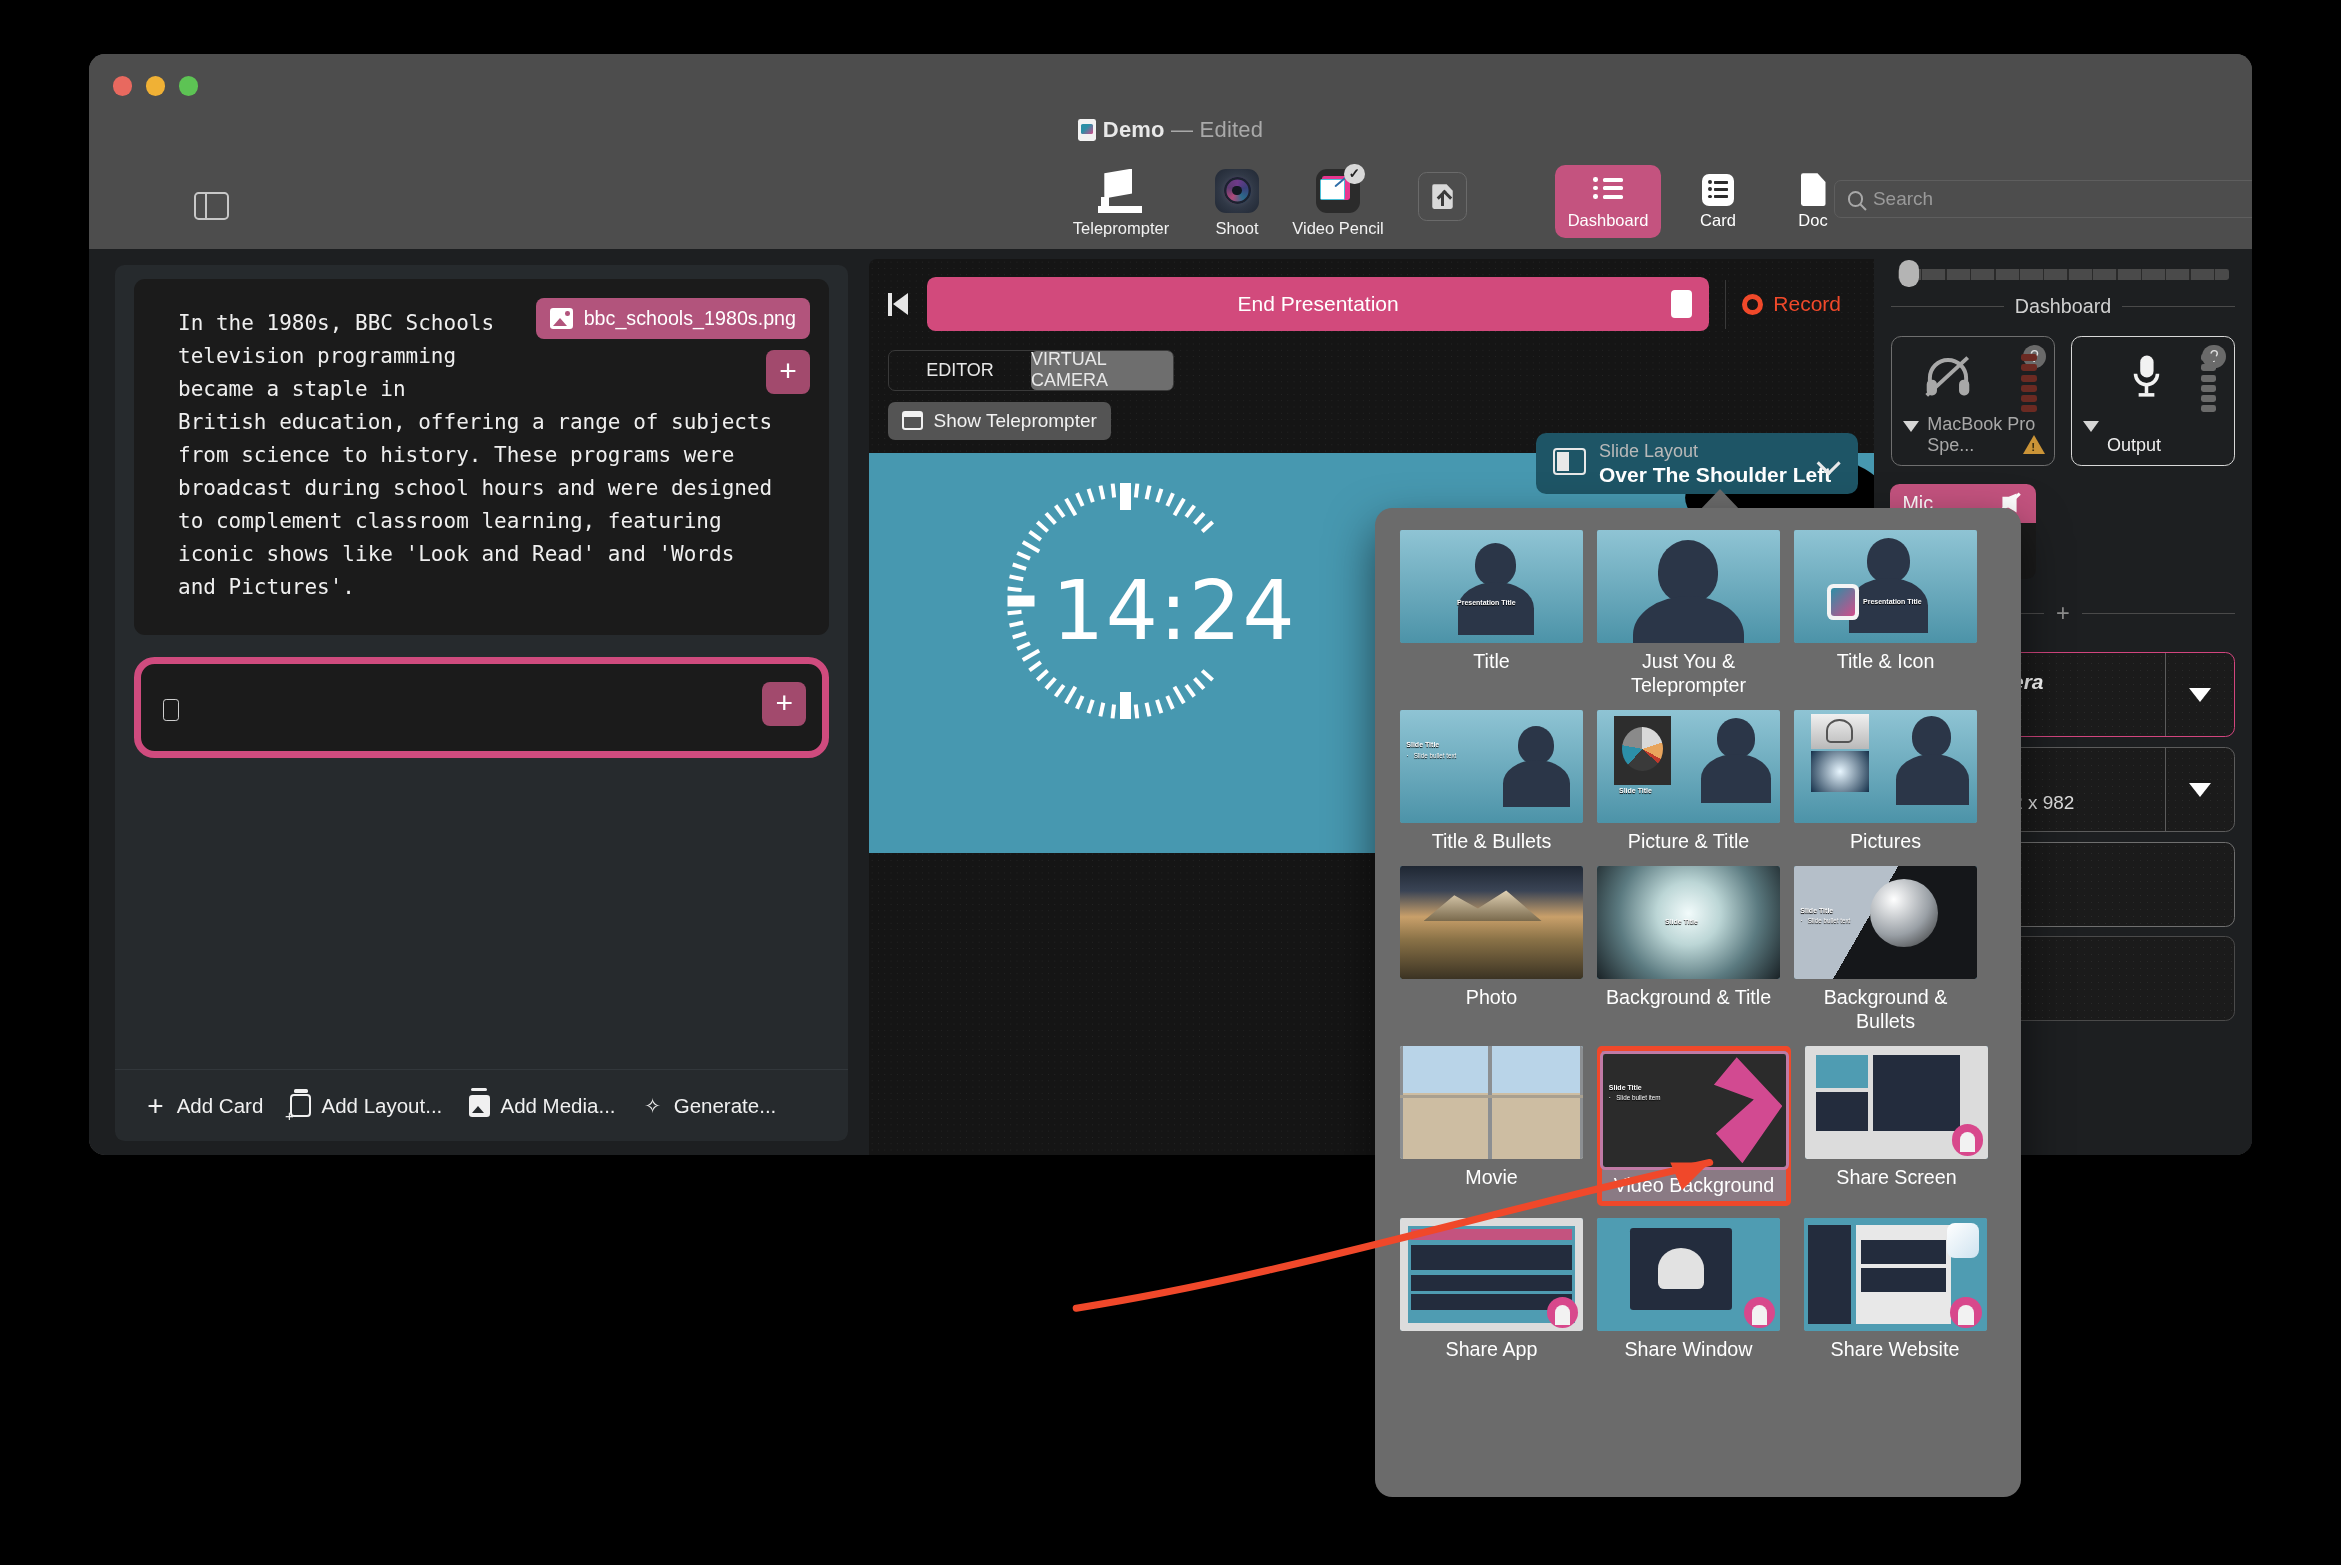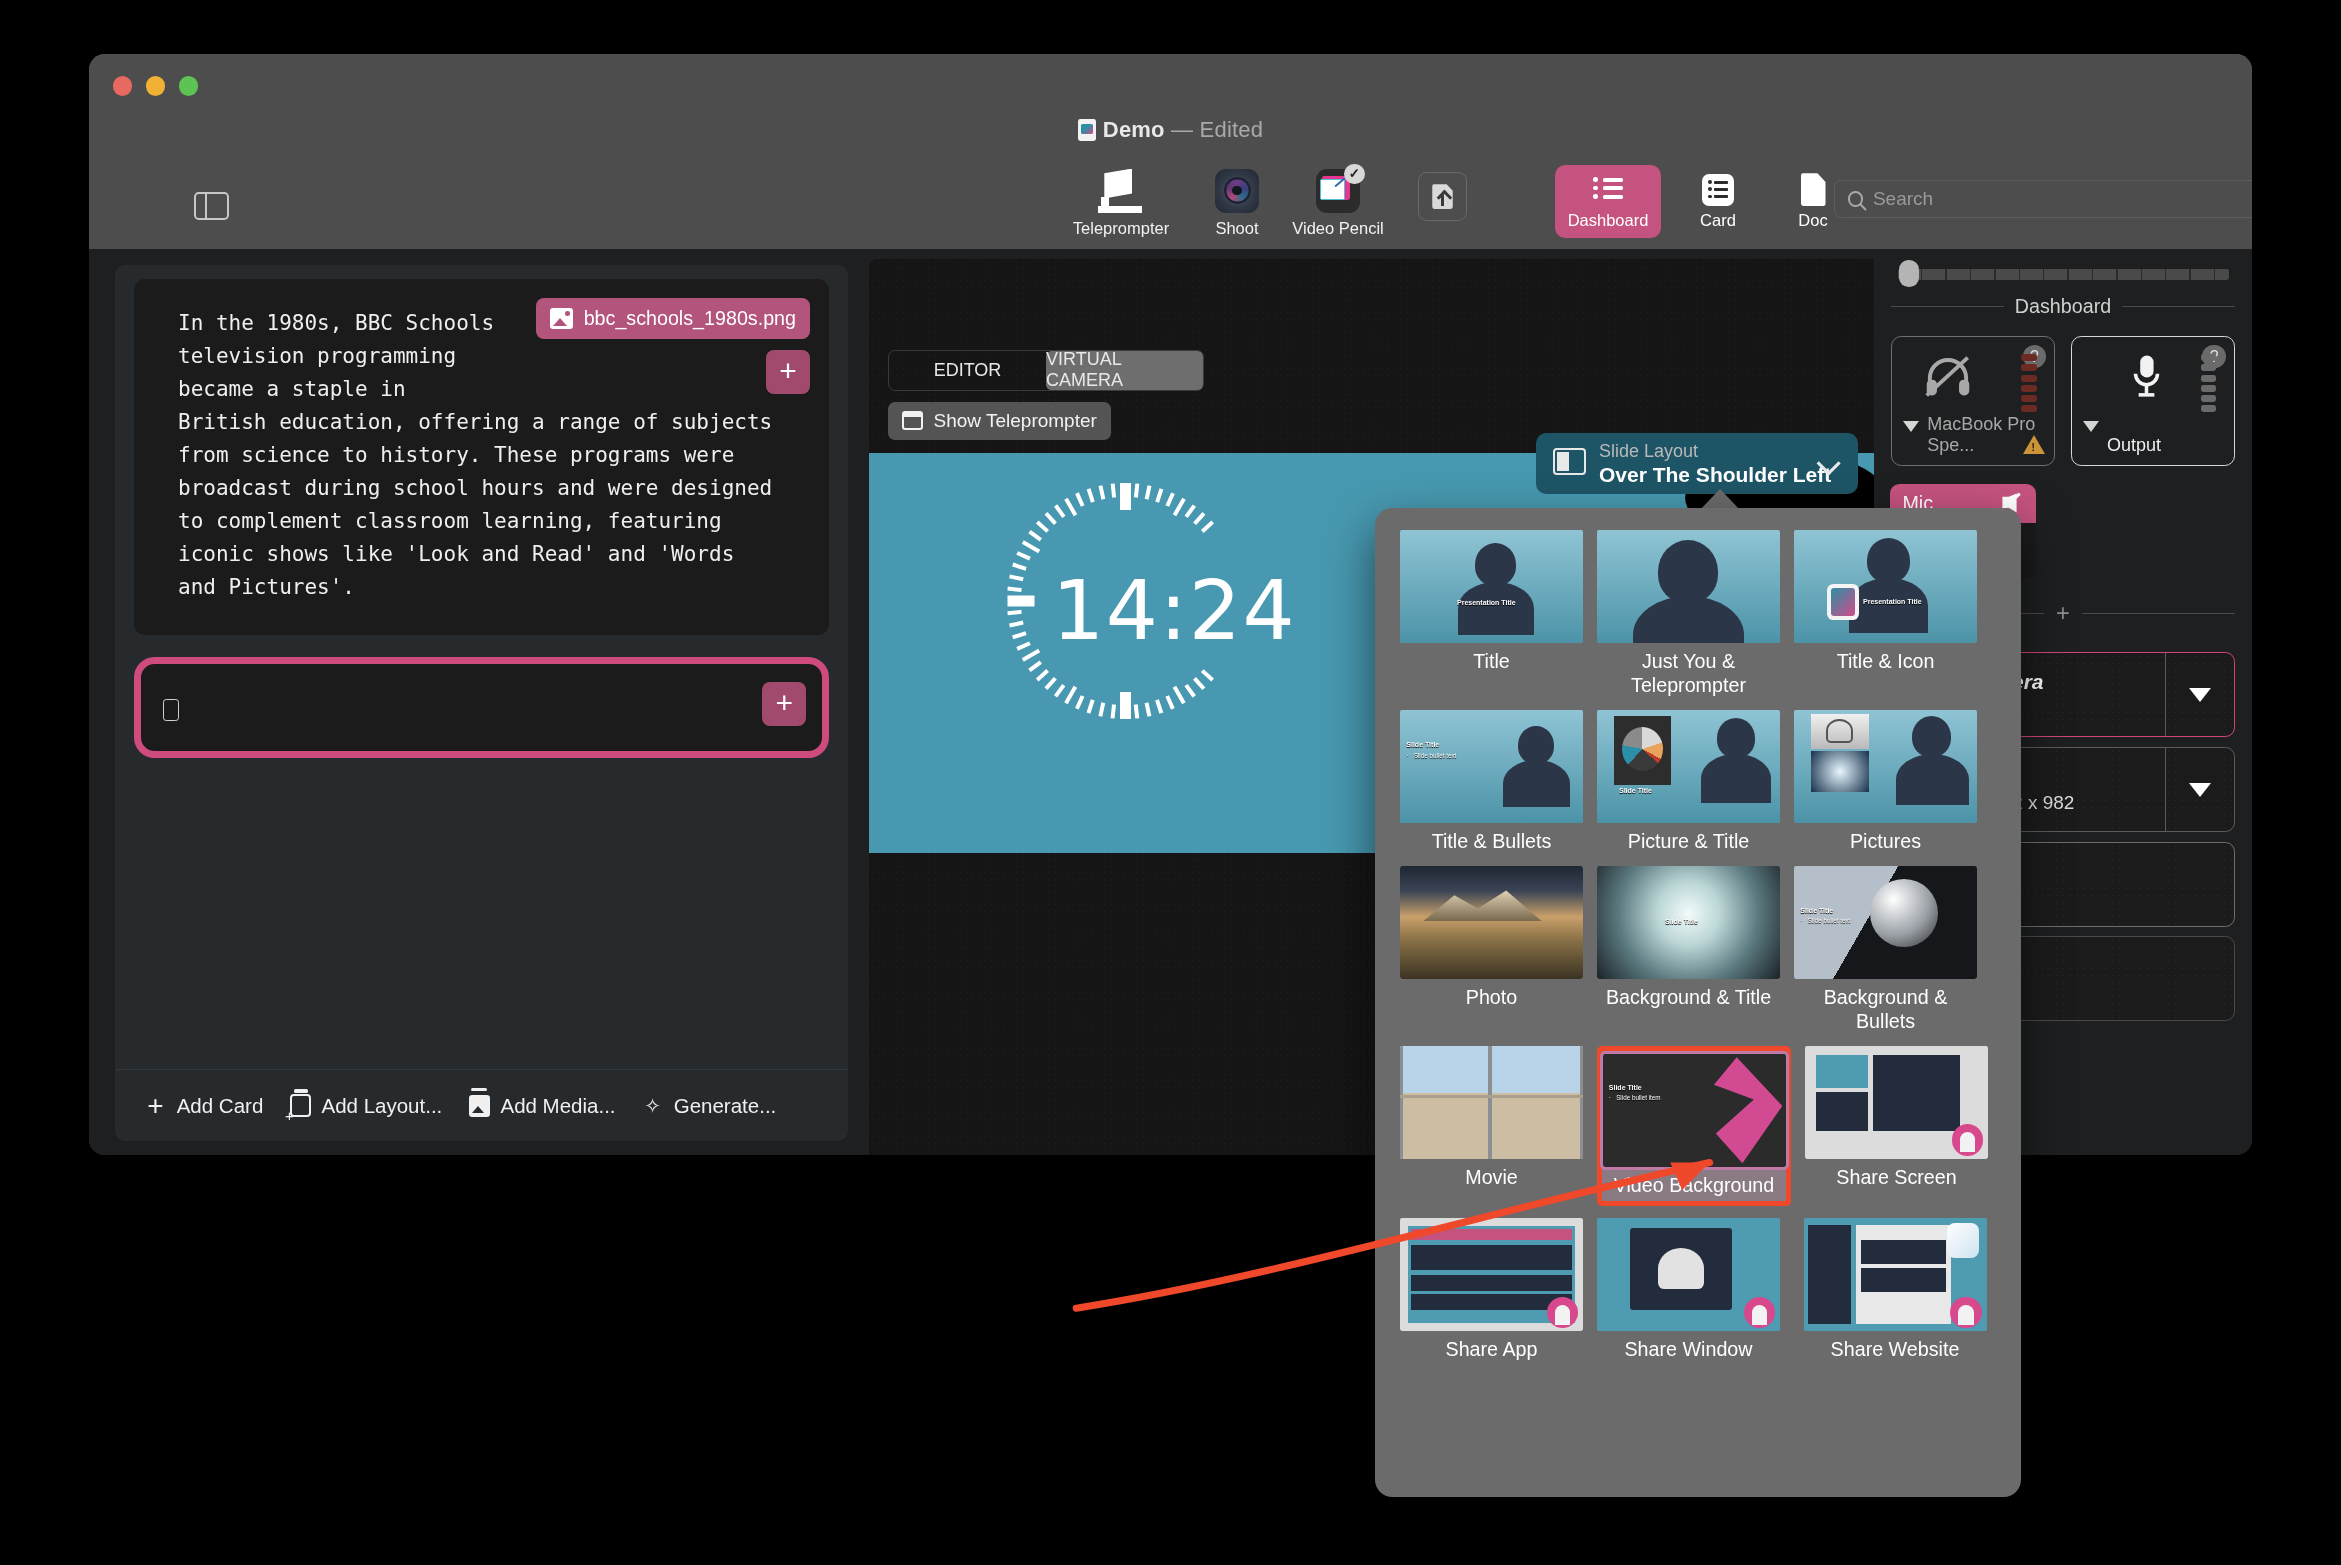--- a/index.html
+++ b/index.html
@@ -150,21 +150,21 @@
   .ic-rewind::before{content:"";position:absolute;left:0;top:0;width:3.9px;height:23.6px;background:#e6e6e6;}
   .ic-rewind::after{content:"";position:absolute;left:4.7px;top:0;width:0;height:0;
        border-right:15.8px solid #e6e6e6;border-top:11.8px solid transparent;border-bottom:11.8px solid transparent;}
   .end-presentation{flex:1;height:54px;background:#d24a7c;border-radius:8.7px;display:flex;align-items:center;
        justify-content:center;color:#fff;font-size:21px;position:relative;}
   .end-presentation .stopsq{position:absolute;right:17.3px;top:12.6px;width:20.5px;height:28px;background:#fff;border-radius:3.9px;}
   .divider-v{width:1.6px;height:49px;background:#3a3a3a;flex:none;}
   .record-btn{display:flex;align-items:center;gap:10.2px;color:#f0492a;font-size:21px;padding-right:14px;}
   .rec-dot{width:21px;height:21px;border-radius:50%;border:5.5px solid #f0492a;}
 
-  .seg{position:absolute;left:19px;top:91px;width:316px;height:41px;border:1.6px solid #3a3a3a;border-radius:7px;
+  .seg{position:absolute;left:19px;top:91px;width:286px;height:41px;border:1.6px solid #3a3a3a;border-radius:7px;
        display:flex;align-items:center;}
   .seg-opt{flex:1;height:100%;display:flex;align-items:center;justify-content:center;color:#e8e8e8;font-size:18px;border-radius:5.5px;}
   .seg-opt.active{background:#6e6e6e;}
   .show-tele{position:absolute;left:19px;top:143px;height:38px;background:#545454;border-radius:7px;
        display:flex;align-items:center;gap:11px;padding:0 14px;color:#f2f2f2;font-size:19px;}
   .ic-window{width:20.5px;height:19px;border:2.4px solid #f2f2f2;border-radius:3.2px;position:relative;flex:none;}
   .ic-window::before{content:"";position:absolute;left:0;top:0;width:100%;height:3.9px;background:#f2f2f2;}
 
   .preview{position:absolute;left:0;top:194px;right:0;height:400px;background:#4798b0;overflow:hidden;}
   .clockdial{position:absolute;left:138px;top:30px;width:236px;height:236px;}
@@ -397,20 +397,32 @@
           <div class="lf-item">
             <div class="lf-glyph">
                 <div class="ic-sparkle">✧</div>
               </div>
             <span>Generate...</span>
           </div>
         </div>
       </div>
 
       <div class="centerpanel">
+        <div class="cp-topbar">
+          <div class="ic-rewind"></div>
+          <div class="end-presentation">
+            <span>End Presentation</span>
+            <div class="stopsq"></div>
+          </div>
+          <div class="divider-v"></div>
+          <div class="record-btn">
+            <div class="rec-dot"></div>
+            <span>Record</span>
+          </div>
+        </div>
 
         <div class="seg">
           <div class="seg-opt">EDITOR</div>
           <div class="seg-opt active">VIRTUAL CAMERA</div>
         </div>
 
         <div class="show-tele">
           <div class="ic-window"></div>
           <span>Show Teleprompter</span>
         </div>

